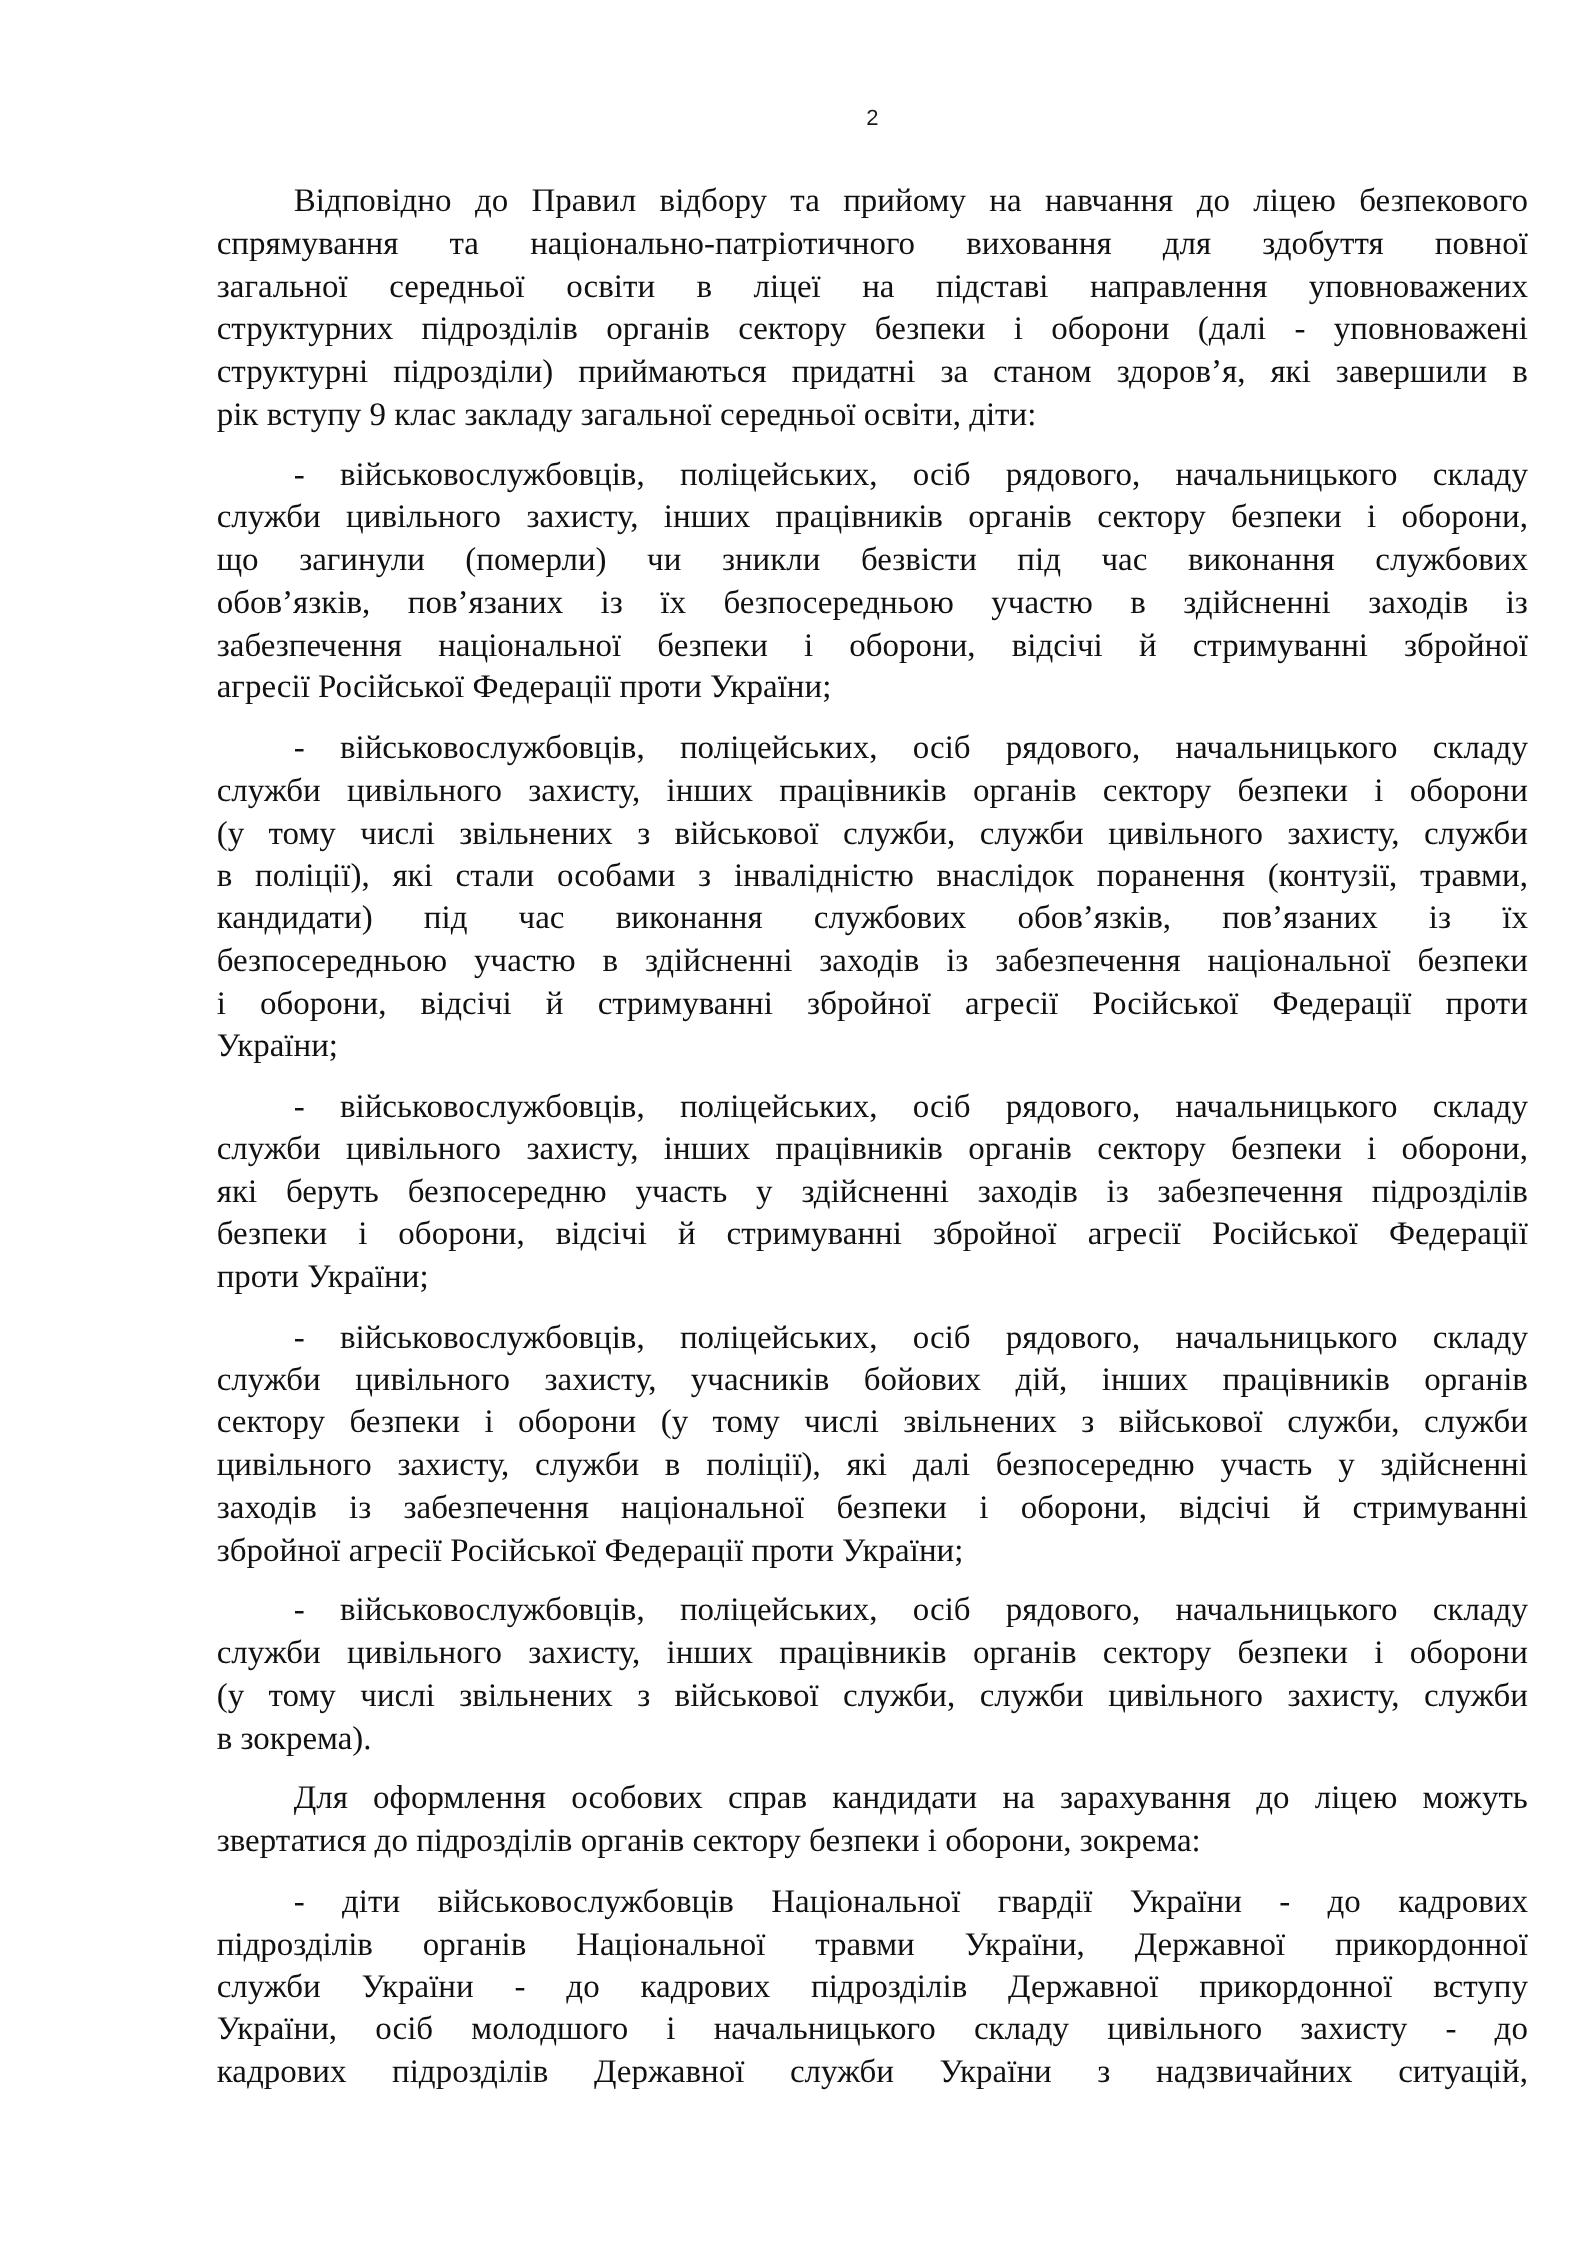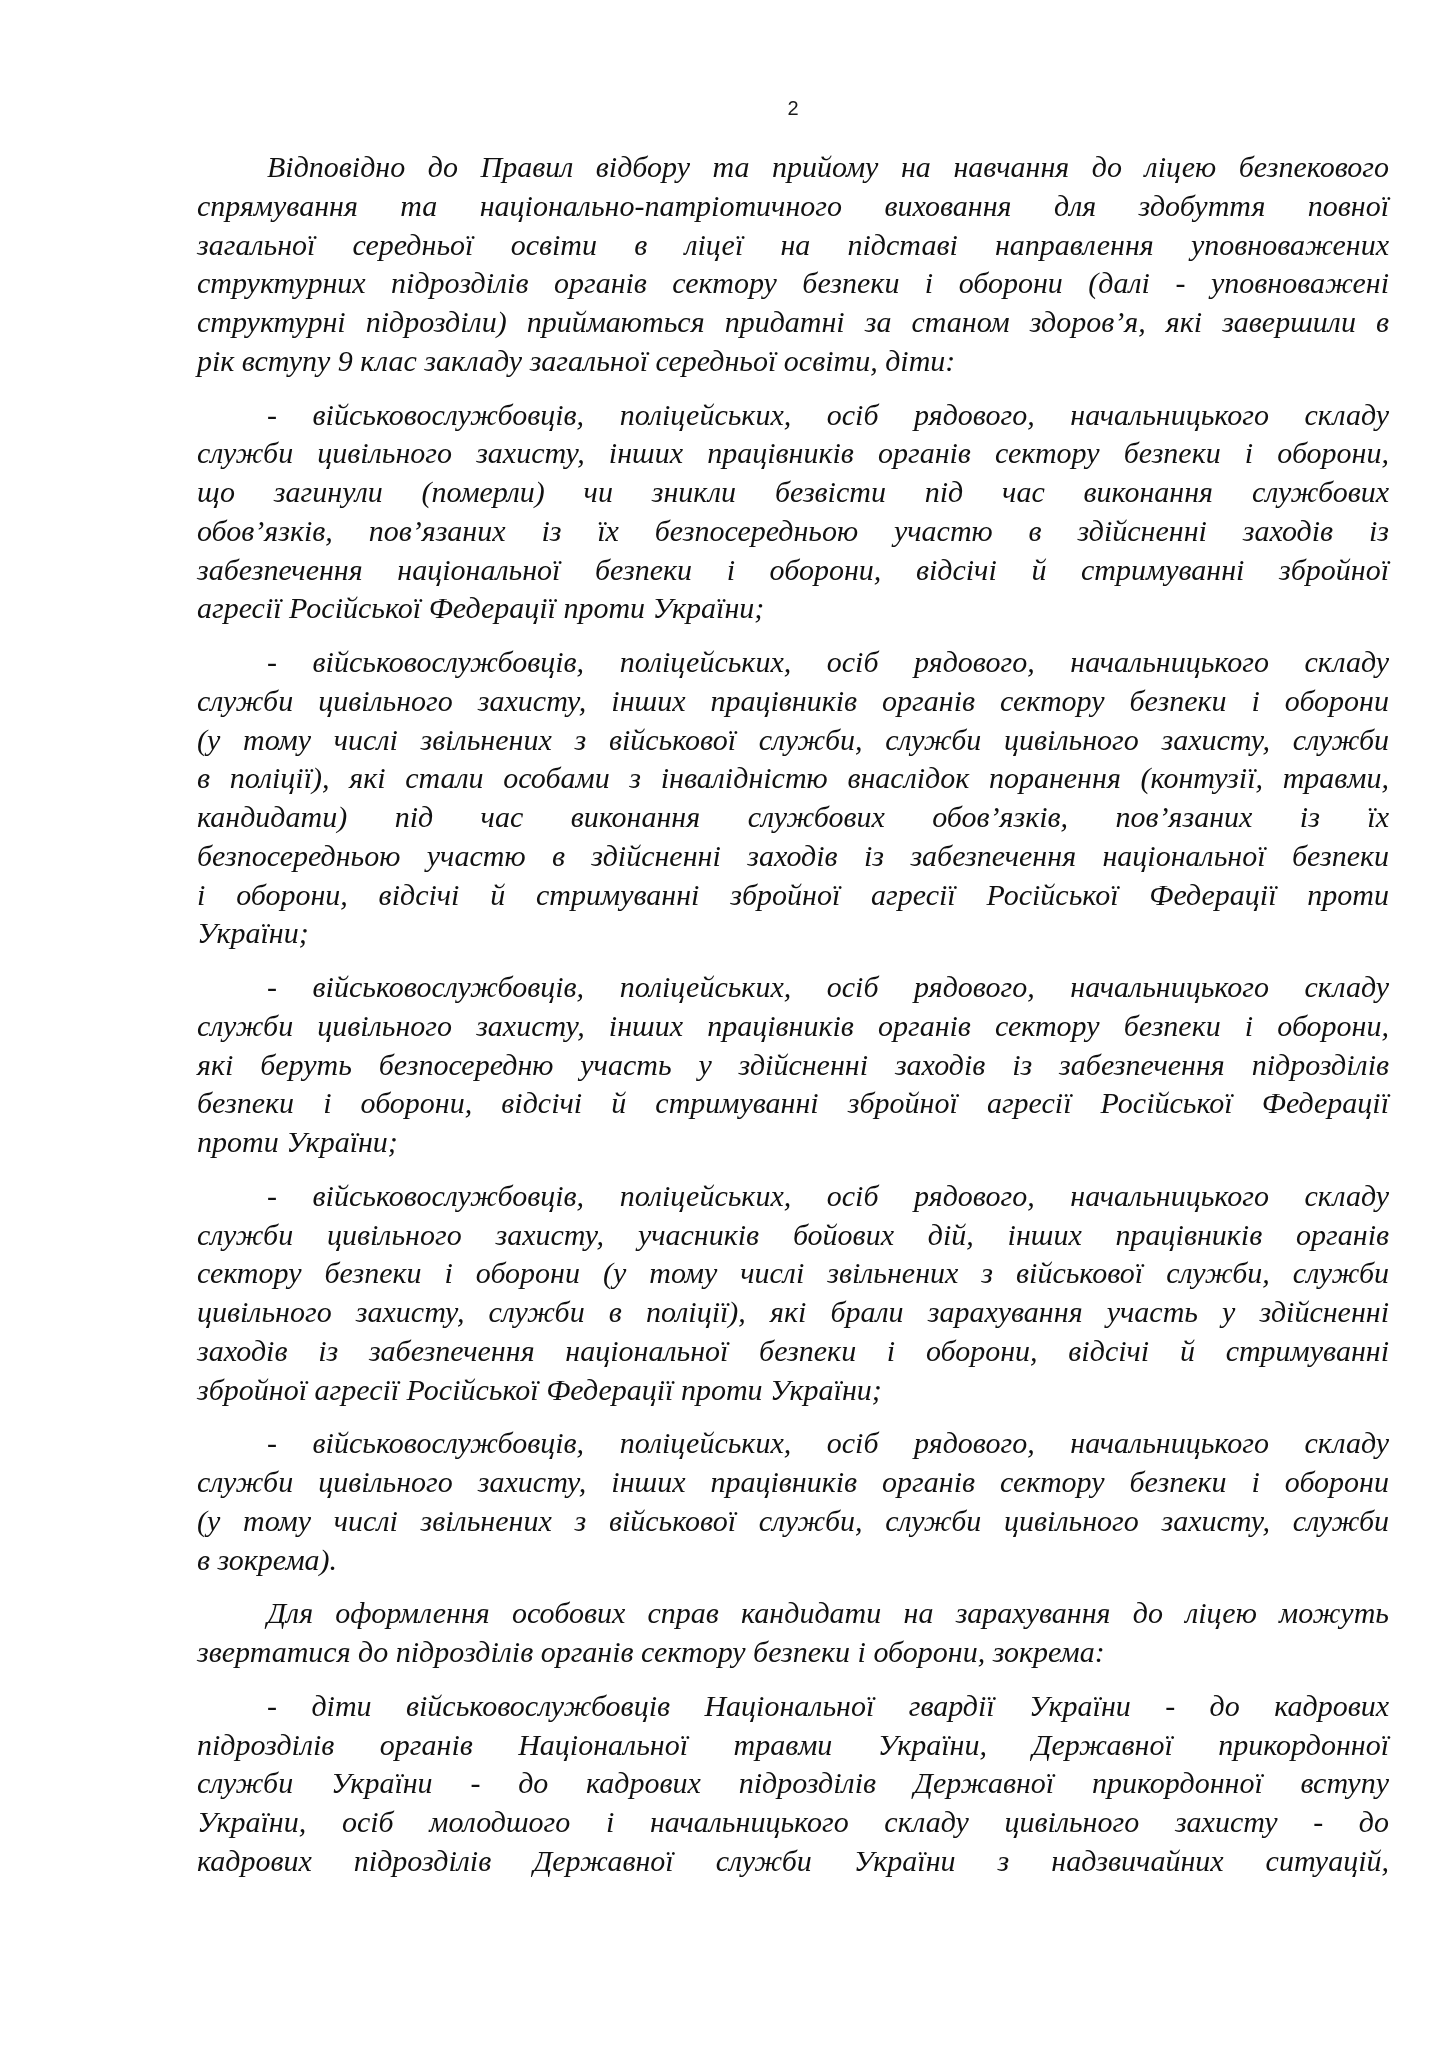--- a/index.html
+++ b/index.html
@@ -29,22 +29,21 @@
   .body-text {
     position: absolute;
     top: 148px;
     left: 197px;
     width: 1192px;
     font-family: "Liberation Serif", serif;
     font-size: 30px;
     line-height: 38.75px;
   }
   .para {
-    margin: 0 0 15px 0;
-    font-style: italic;
+    margin: 16px 0 15px 0;
   }
   .line {
     display: block;
     white-space: nowrap;
     text-align: justify;
     text-align-last: justify;
     height: 38.75px;
     overflow: visible;
   }
   .line.first {
@@ -91,21 +90,21 @@
       <span class="line first">- військовослужбовців, поліцейських, осіб рядового, начальницького складу</span>
       <span class="line">служби цивільного захисту, інших працівників органів сектору безпеки і оборони,</span>
       <span class="line">які беруть безпосередню участь у здійсненні заходів із забезпечення підрозділів</span>
       <span class="line">безпеки і оборони, відсічі й стримуванні збройної агресії Російської Федерації</span>
       <span class="line last">проти України;</span>
     </div>
   <div class="para">
       <span class="line first">- військовослужбовців, поліцейських, осіб рядового, начальницького складу</span>
       <span class="line">служби цивільного захисту, учасників бойових дій, інших працівників органів</span>
       <span class="line">сектору безпеки і оборони (у тому числі звільнених з військової служби, служби</span>
-      <span class="line">цивільного захисту, служби в поліції), які брали зарахування участь у здійсненні</span>
+      <span class="line">цивільного захисту, служби в поліції), які далі безпосередню участь у здійсненні</span>
       <span class="line">заходів із забезпечення національної безпеки і оборони, відсічі й стримуванні</span>
       <span class="line last">збройної агресії Російської Федерації проти України;</span>
     </div>
   <div class="para">
       <span class="line first">- військовослужбовців, поліцейських, осіб рядового, начальницького складу</span>
       <span class="line">служби цивільного захисту, інших працівників органів сектору безпеки і оборони</span>
       <span class="line">(у тому числі звільнених з військової служби, служби цивільного захисту, служби</span>
       <span class="line last">в зокрема).</span>
     </div>
   <div class="para">

